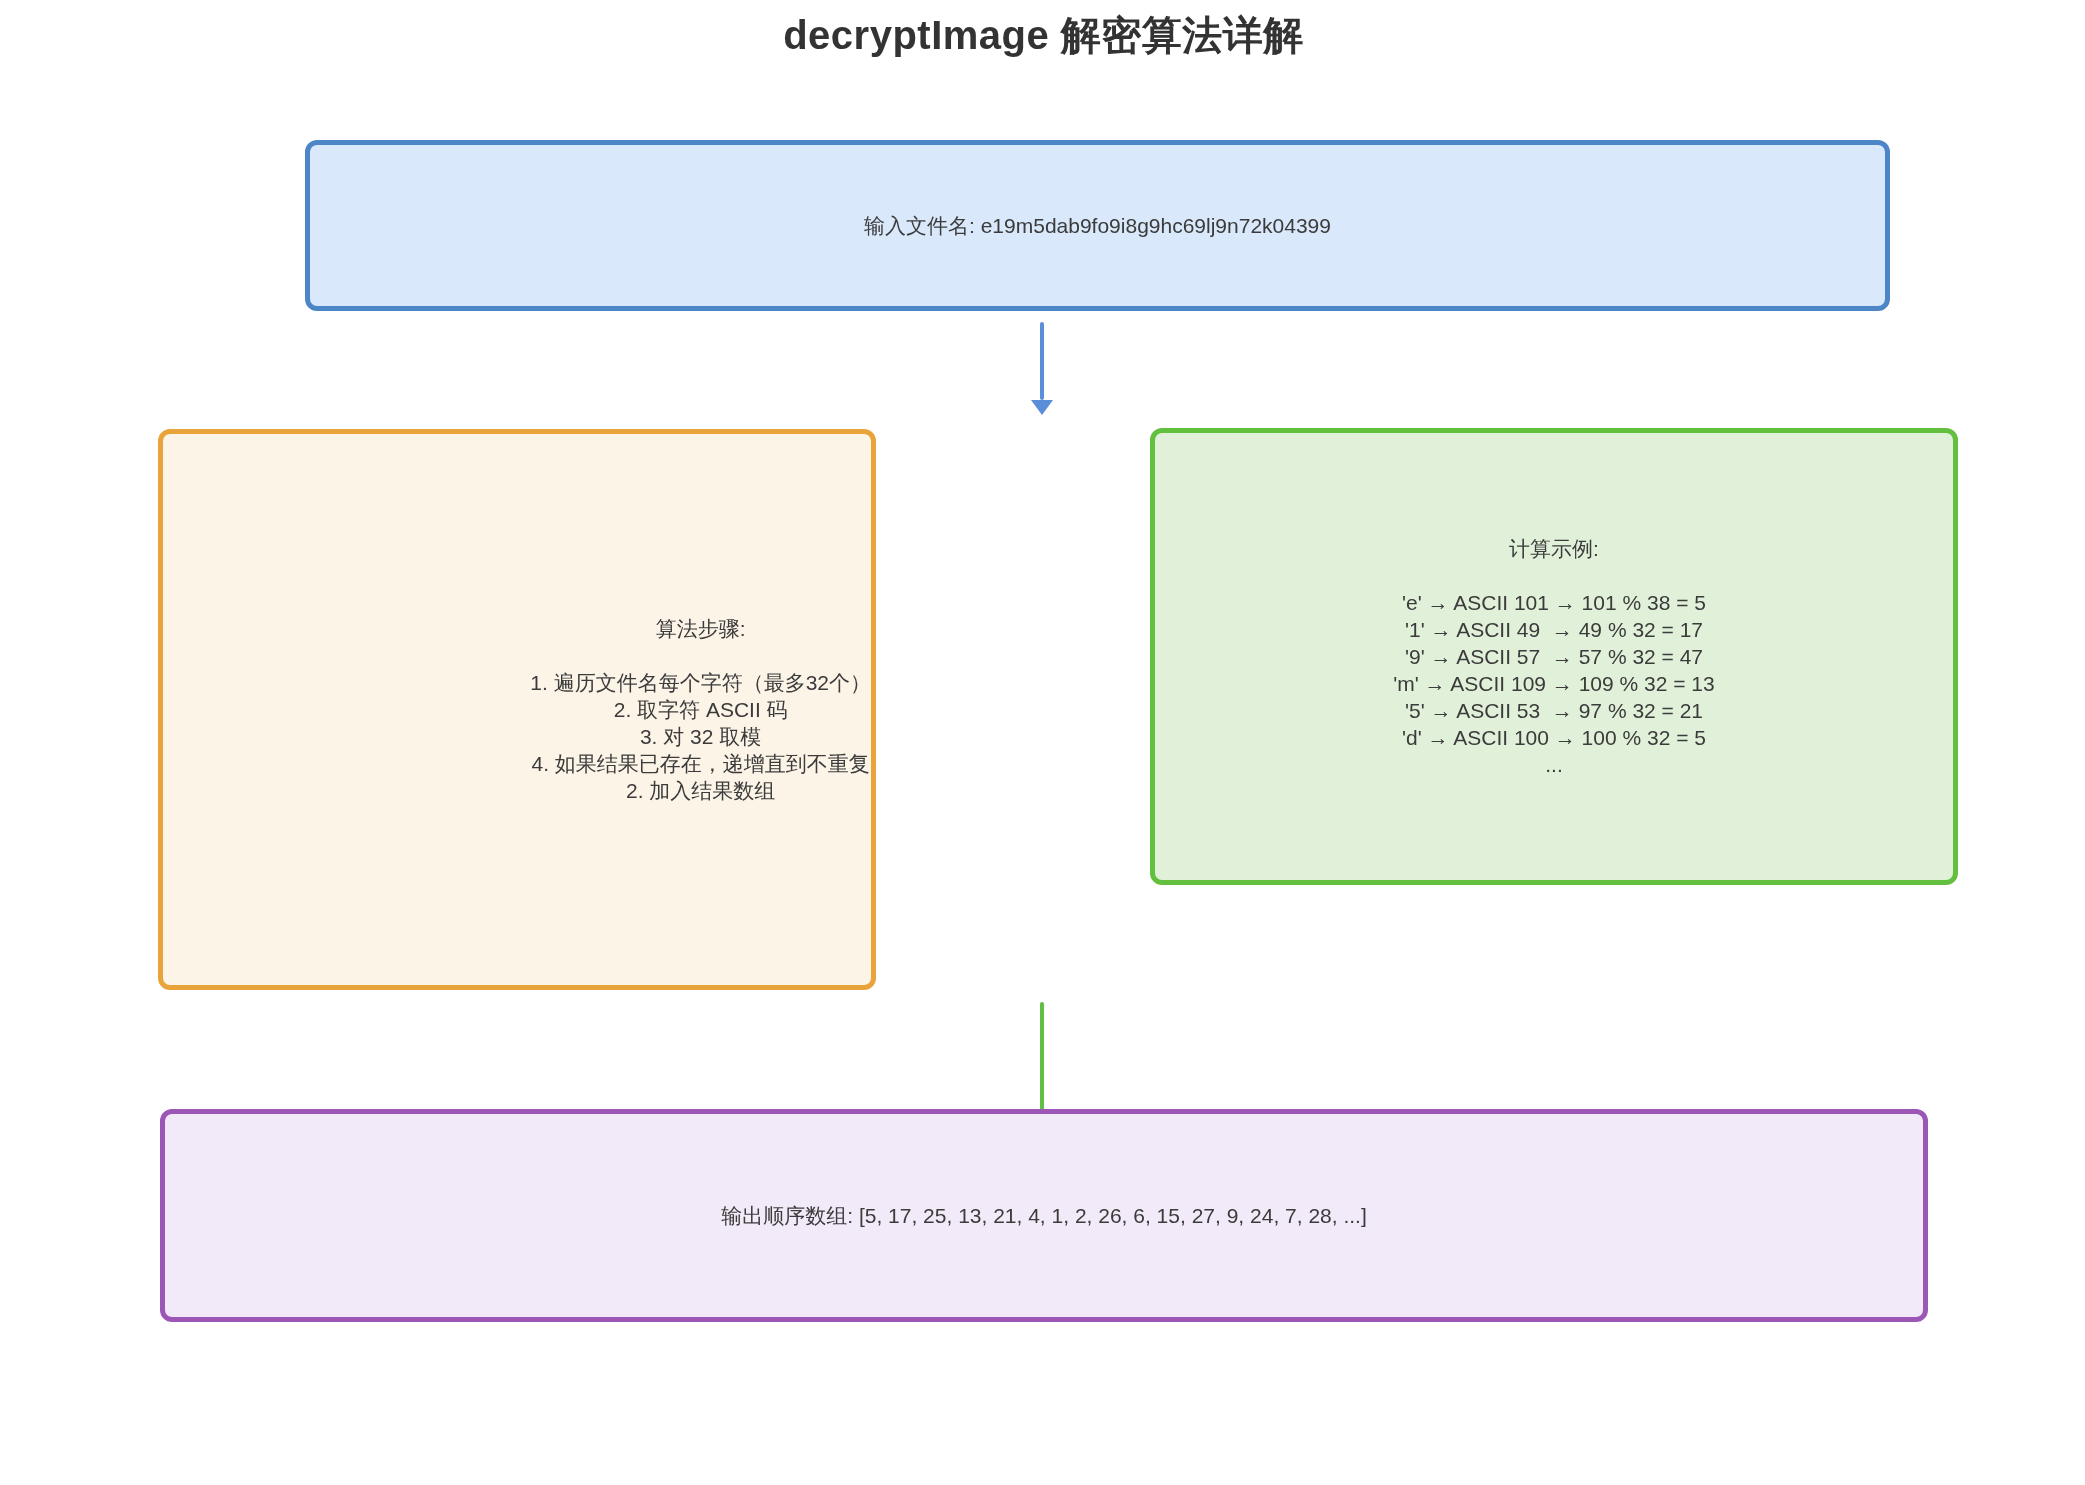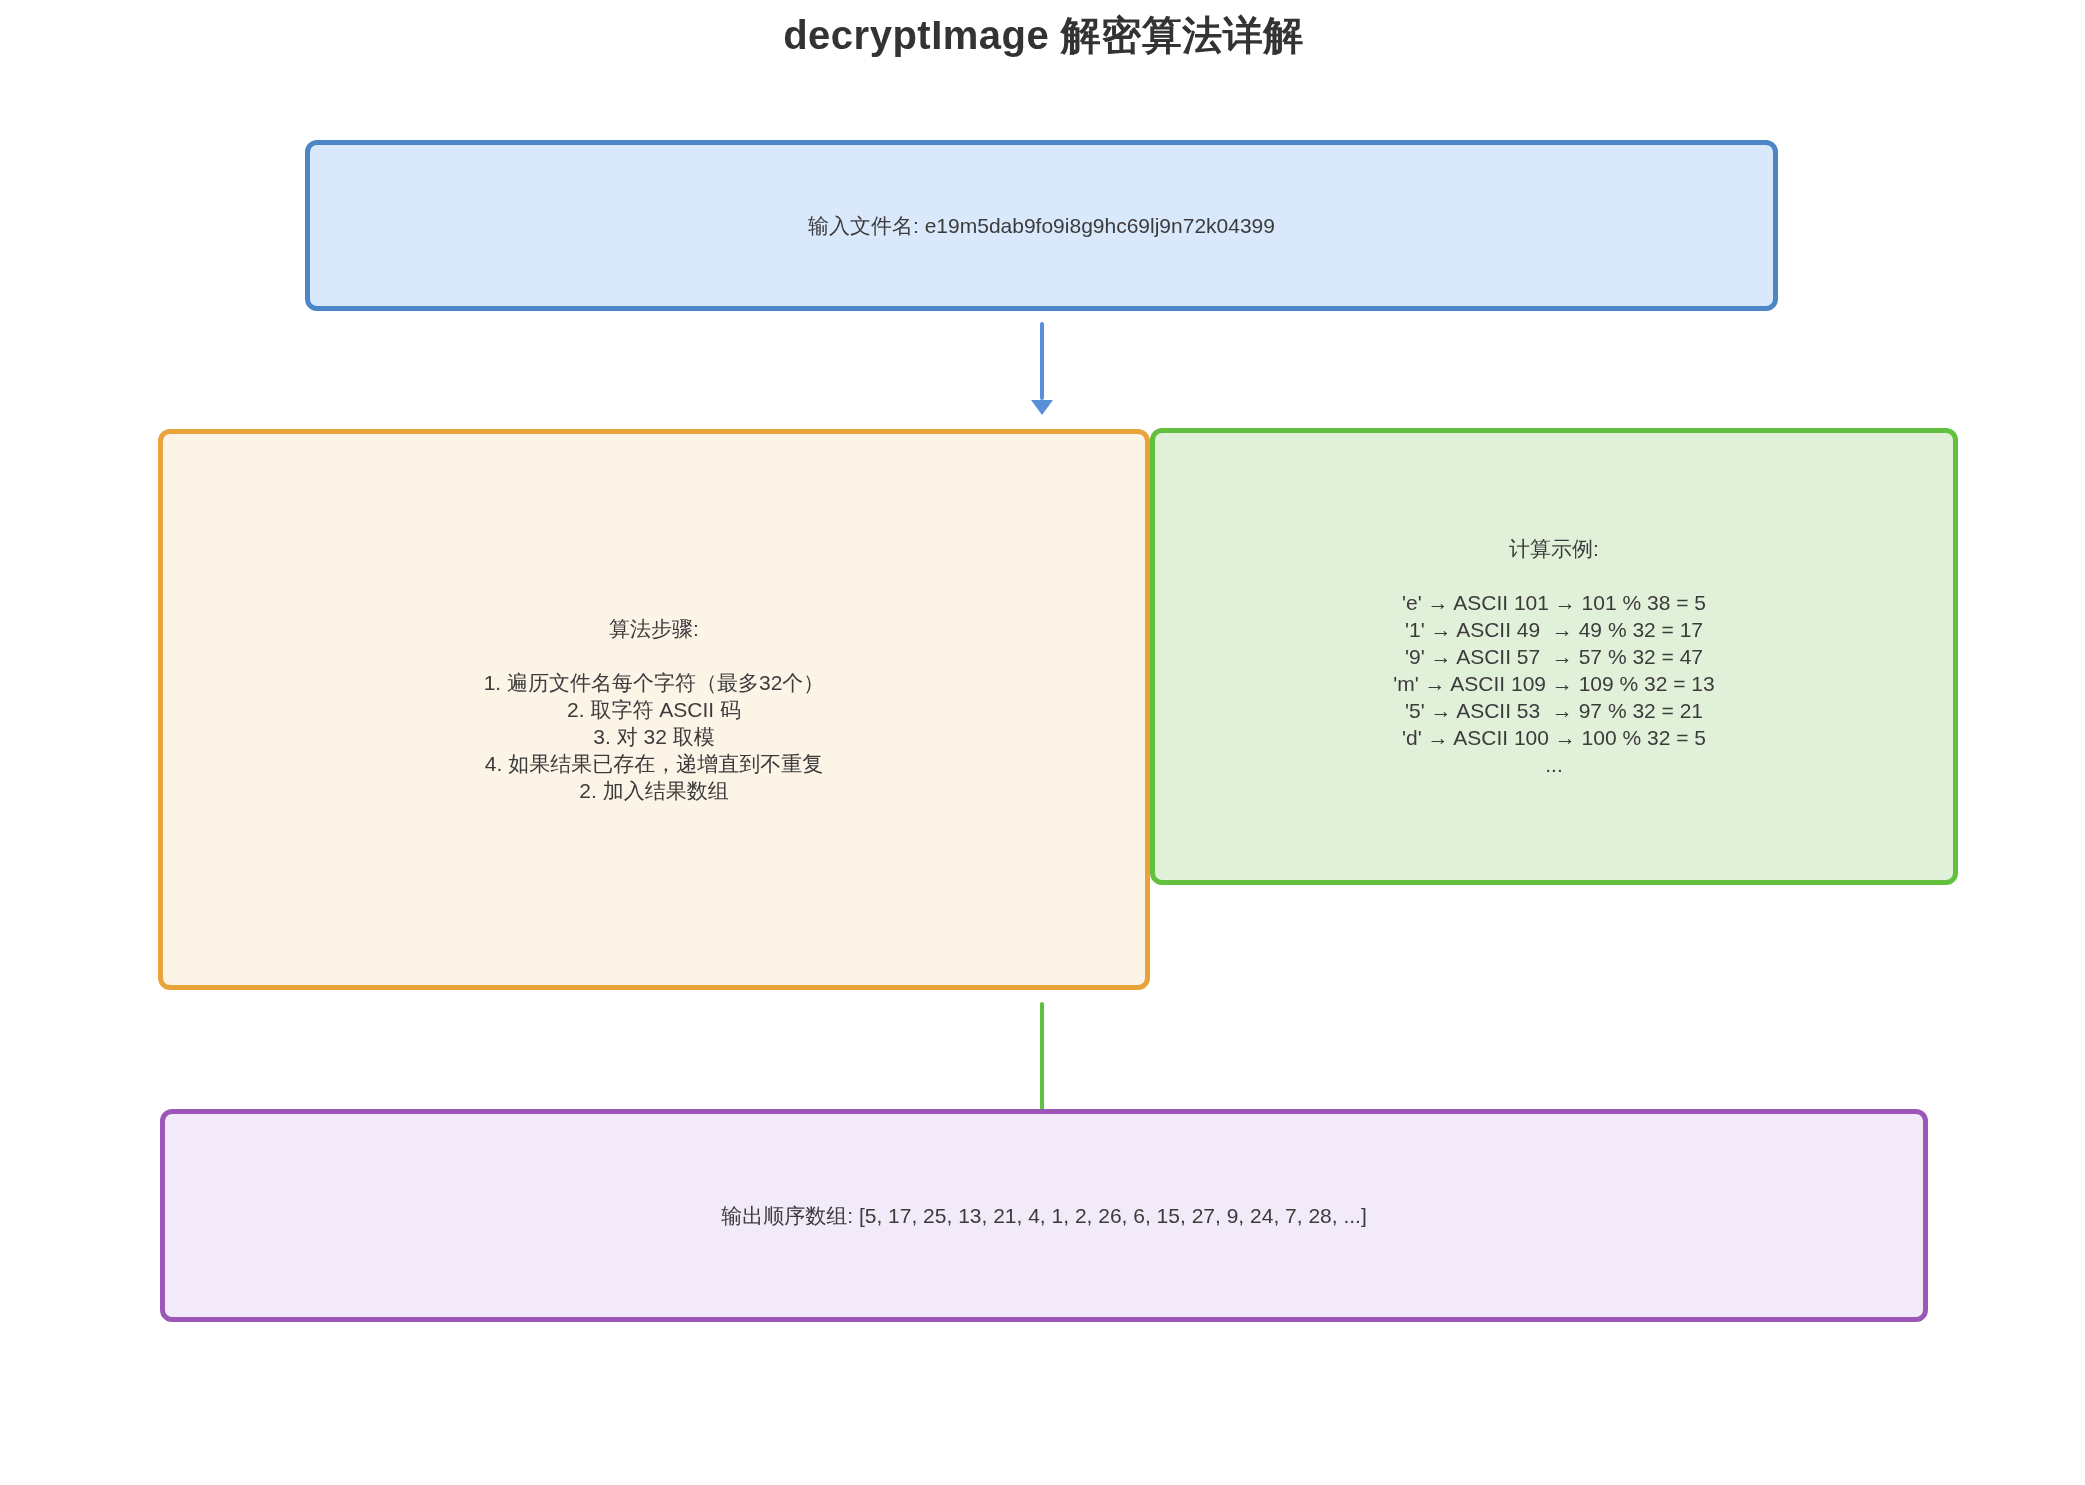--- a/index.html
+++ b/index.html
@@ -40,28 +40,29 @@
     text-align: center;
     color: var(--box-text, #3b3b3b);
     font-size: 21px;
     line-height: 27px;
   }
   .box .line, .lines > div {
     white-space: pre-wrap;
     min-height: 27px;
   }
   .input-box {
-    left: 305px; top: 140px; width: 1473px; height: 171px;
+    left: 305px; top: 140px; width: 1585px; height: 171px;
     background: var(--input-fill, #d9e8fb);
     border-color: var(--input-border, #4c86c7);
   }
   .steps-box {
-    left: 158px; top: 429px; width: 992px; height: 561px;
+    left: 158px; top: 429px; width: 718px; height: 561px;
     background: var(--steps-fill, #fdf4e8);
     border-color: var(--steps-border, #e8a33b);
+    justify-content: flex-end;
   }
   .example-box {
     left: 1150px; top: 428px; width: 808px; height: 457px;
     background: var(--example-fill, #e1f0d9);
     border-color: var(--example-border, #63bf3e);
   }
   .output-box {
     left: 160px; top: 1109px; width: 1768px; height: 213px;
     background: var(--output-fill, #f2eaf8);
     border-color: var(--output-border, #9c57b6);

